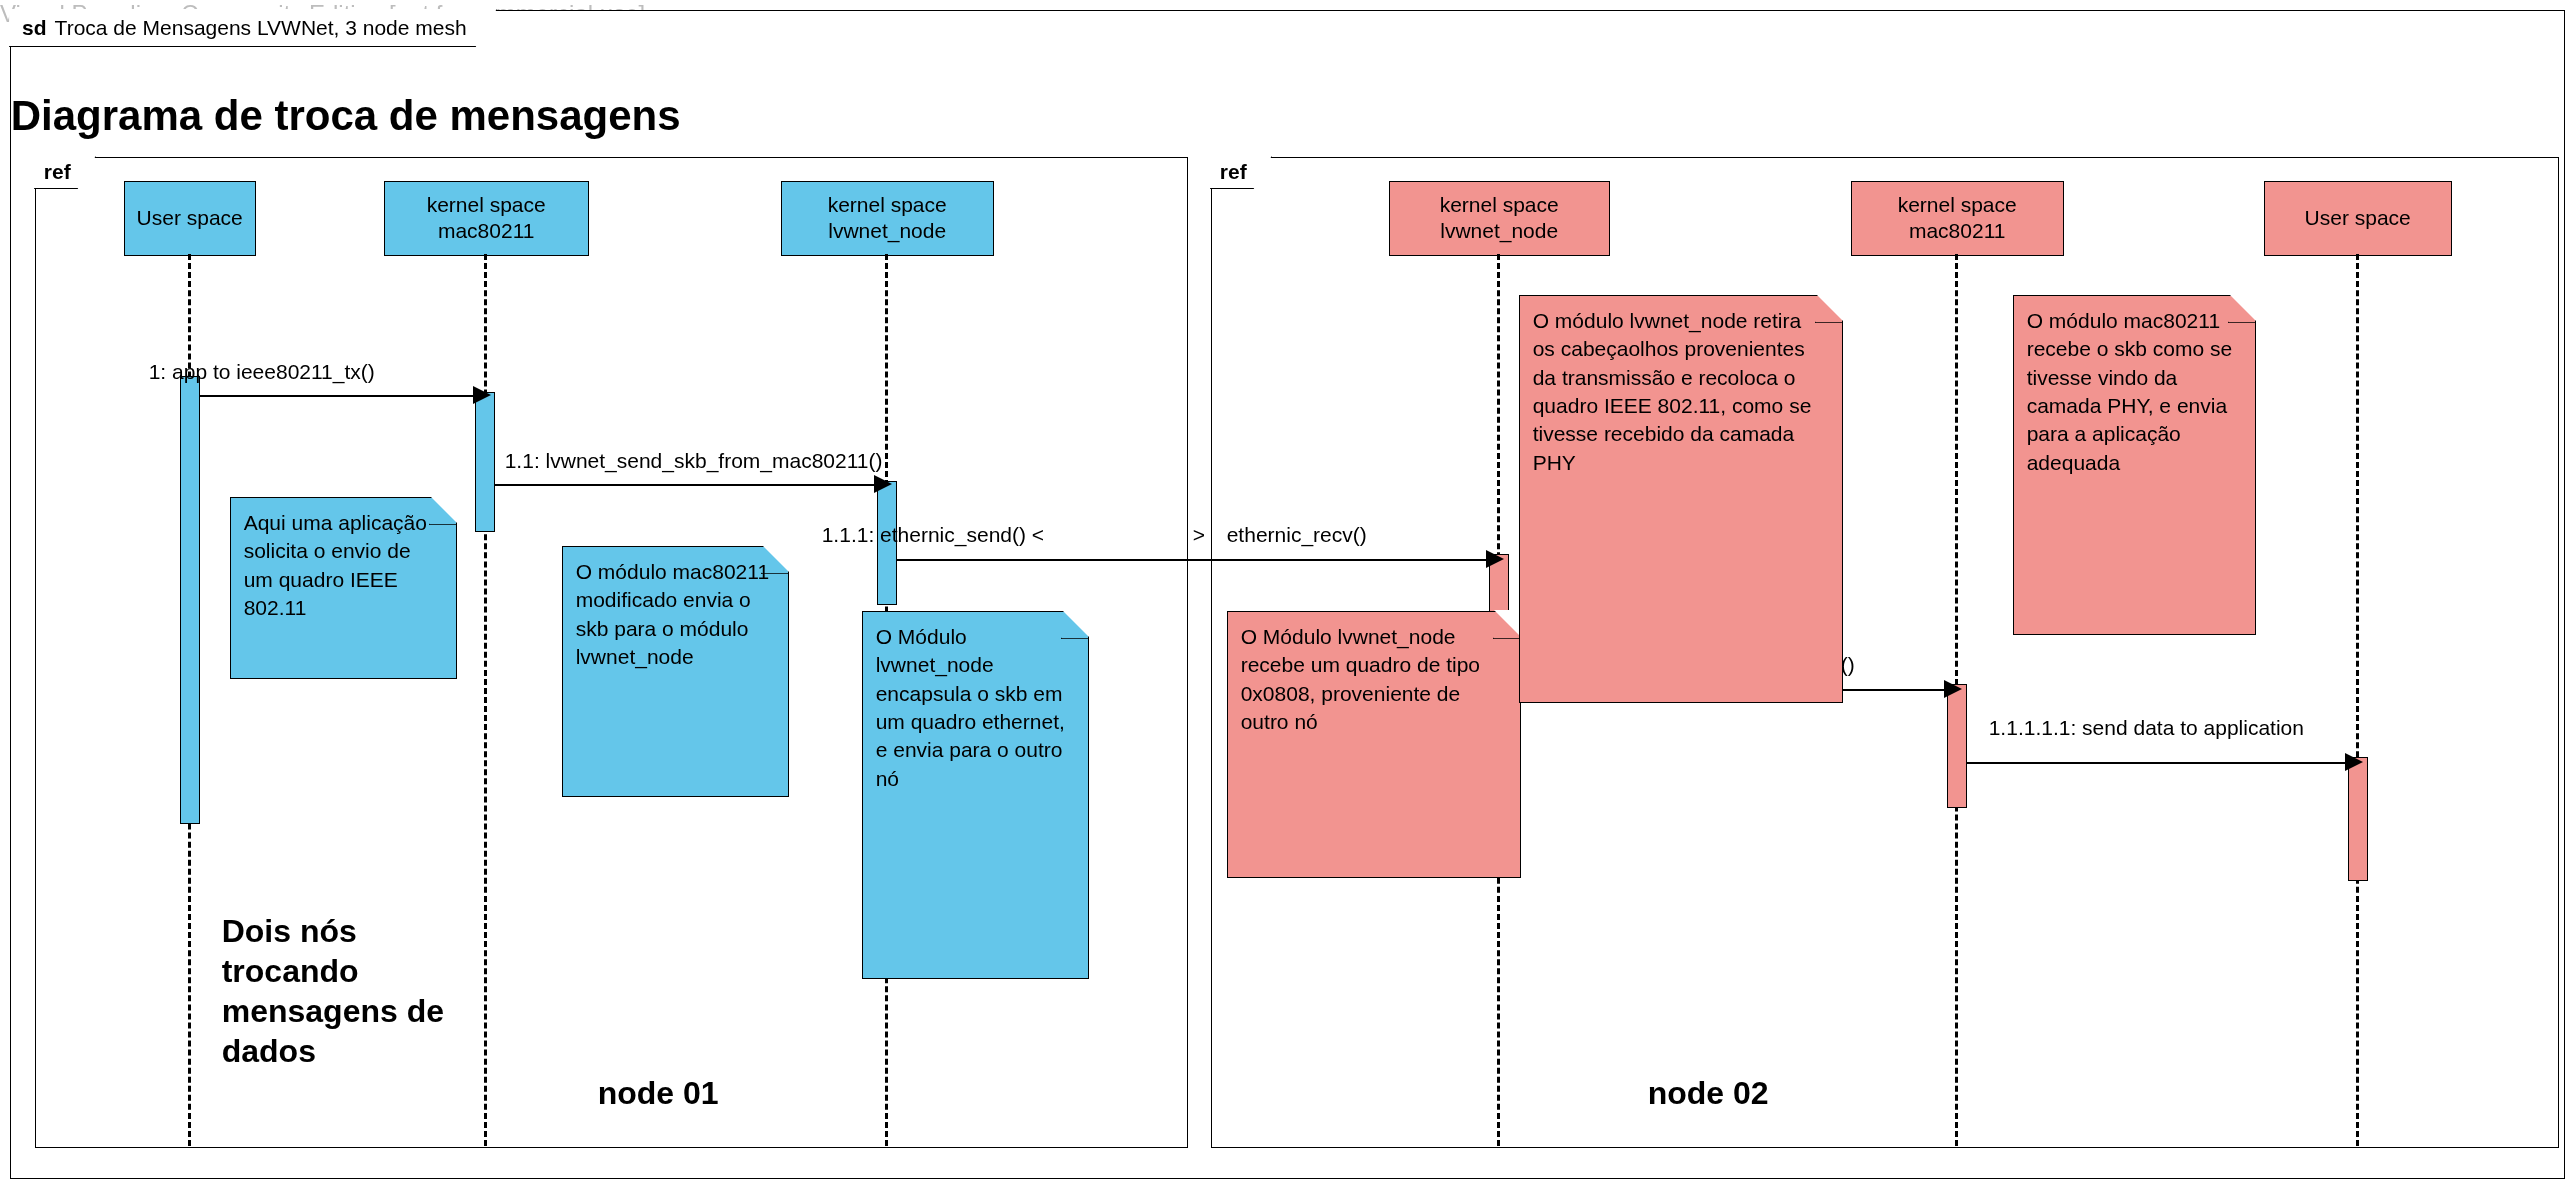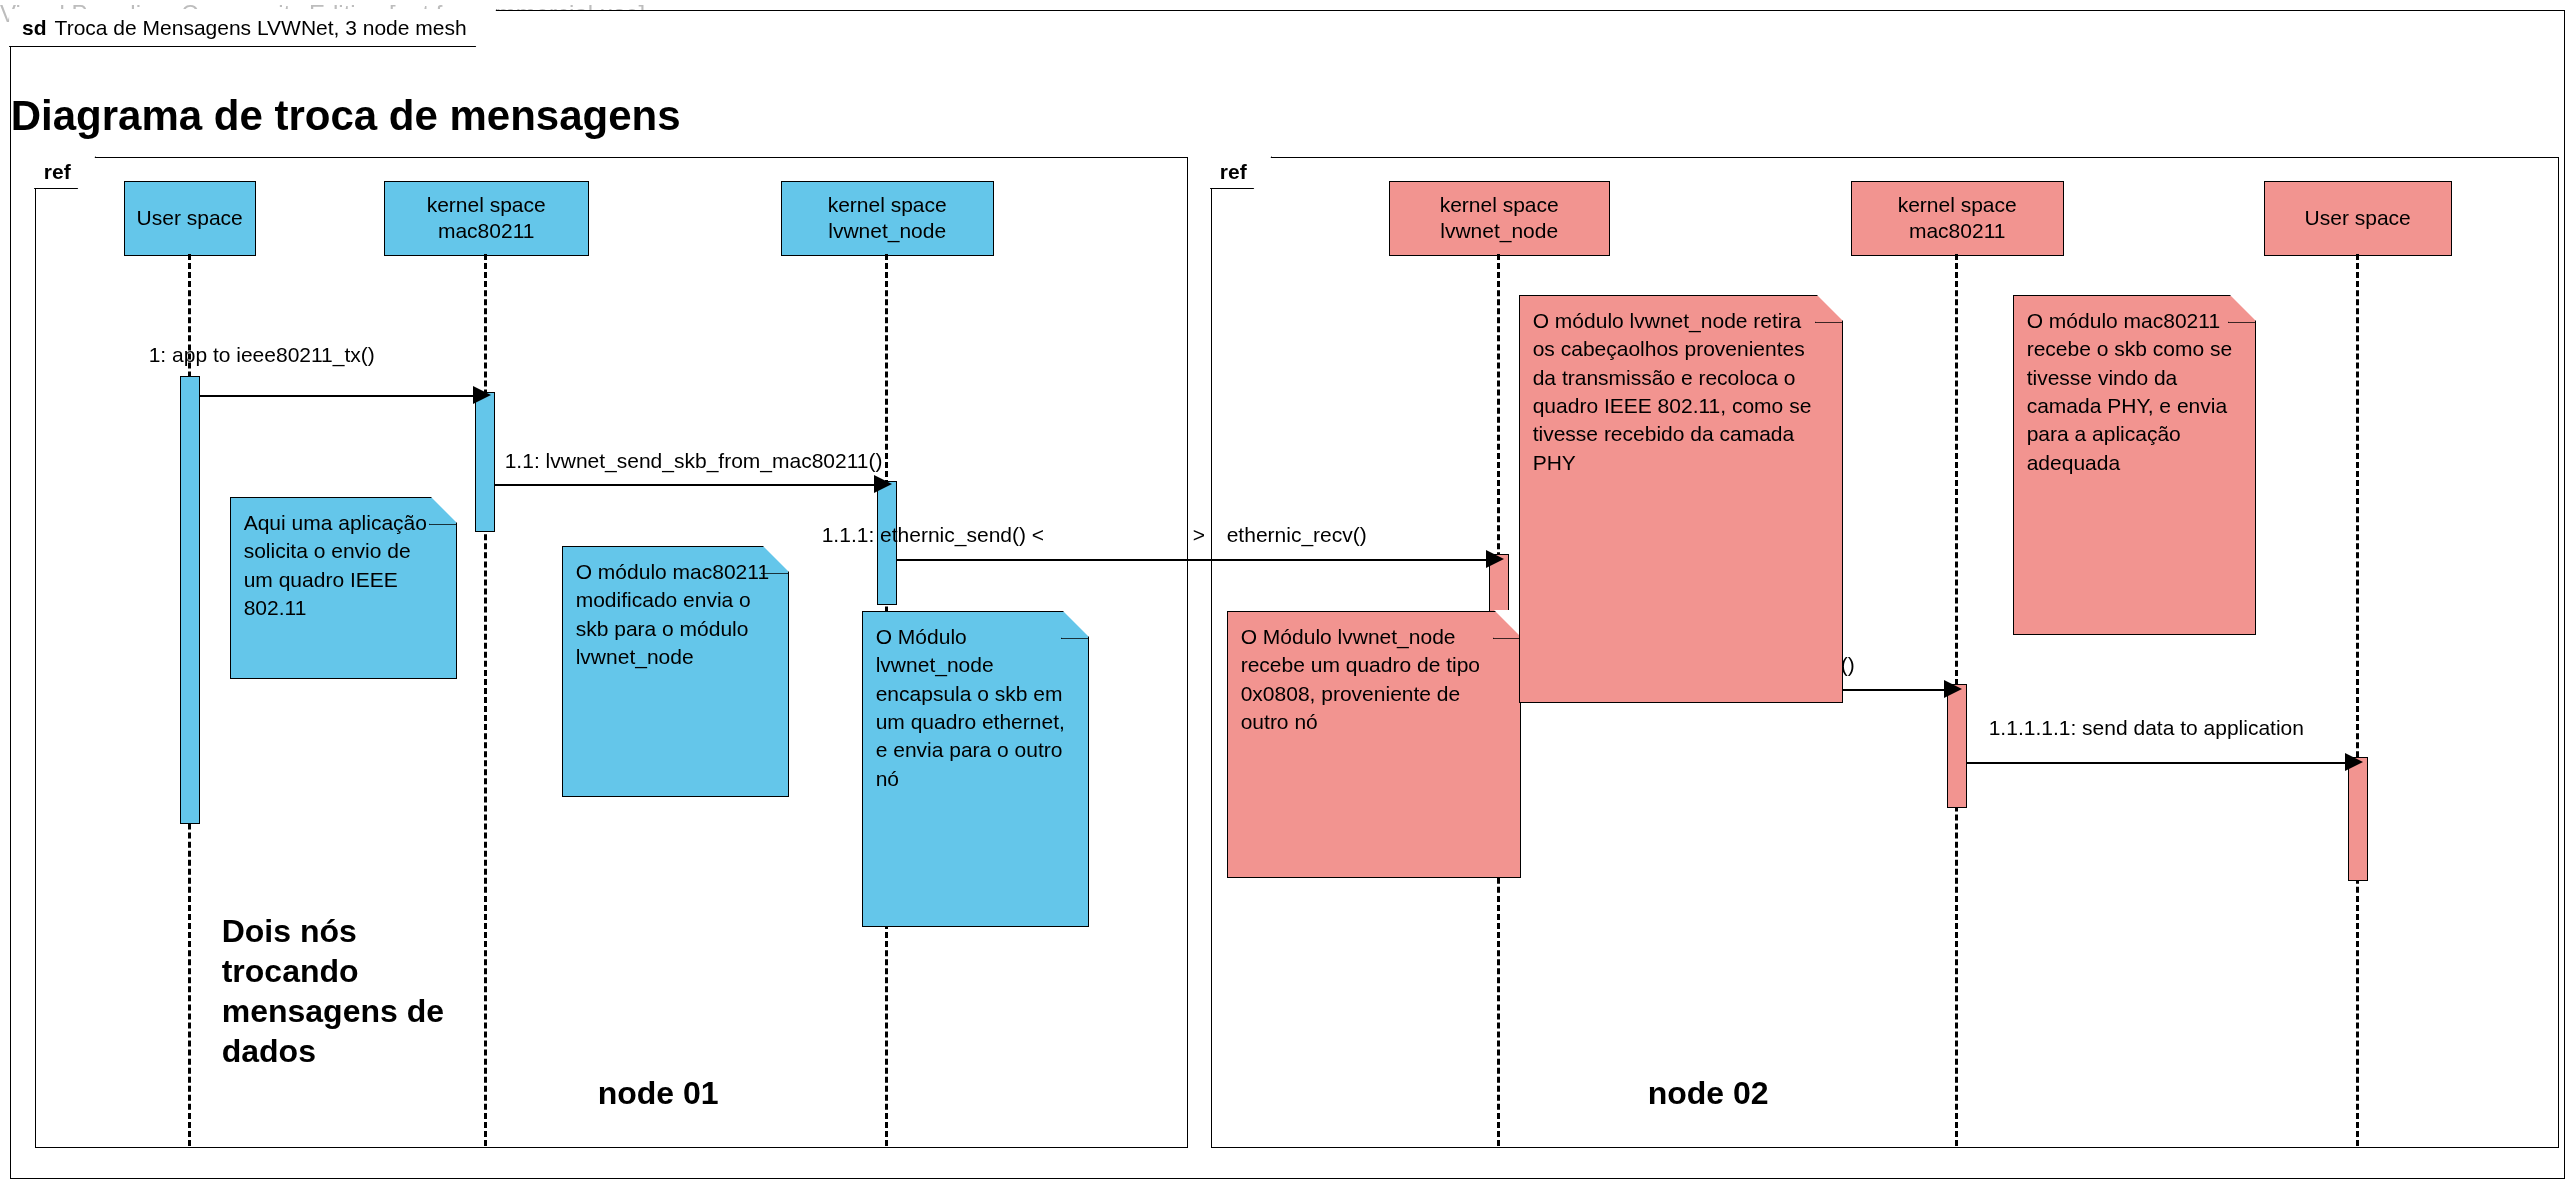--- a/index.html
+++ b/index.html
@@ -79,21 +79,21 @@
 
     <div class="act blue" style="left:169px;top:365px;height:446px;"></div>
     <div class="act blue" style="left:464px;top:381px;height:138px;"></div>
     <div class="act blue" style="left:866px;top:470px;height:122px;"></div>
     <div class="act pink" style="left:1478px;top:543px;height:178px;"></div>
     <div class="act pink" style="left:1936px;top:673px;height:122px;"></div>
     <div class="act pink" style="left:2337px;top:746px;height:122px;"></div>
 
     <div class="msg" style="left:188px;top:384px;width:276px;"></div>
     <div class="arrowhead-r" style="left:462px;top:375px;"></div>
-    <div class="msg-label" style="left:138px;top:332px;">1: app to ieee80211_tx()</div>
+    <div class="msg-label" style="left:138px;top:349px;">1: app to ieee80211_tx()</div>
 
     <div class="msg" style="left:484px;top:473px;width:381px;"></div>
     <div class="arrowhead-r" style="left:863px;top:464px;"></div>
     <div class="msg-label" style="left:494px;top:438px;">1.1: lvwnet_send_skb_from_mac80211()</div>
 
     <div class="msg" style="left:885px;top:548px;width:592px;"></div>
     <div class="arrowhead-r" style="left:1475px;top:539px;"></div>
     <div class="msg-label" style="left:811px;top:512px;">1.1.1: ethernic_send()  &lt;</div>
     <div class="msg-label midgap" style="left:1182px;top:512px;">&gt;</div>
     <div class="msg-label" style="left:1216px;top:512px;">ethernic_recv()</div>
@@ -107,21 +107,21 @@
     <div class="msg-label" style="left:1978px;top:705px;text-align:right;">1.1.1.1.1: send data to application</div>
 
     <div class="note blue" style="left:219px;top:486px;width:227px;height:182px;">
       <span>Aqui uma aplicação solicita o envio de um quadro IEEE 802.11</span>
       <div class="ear"></div>
     </div>
     <div class="note blue" style="left:551px;top:535px;width:227px;height:251px;">
       <span>O módulo mac80211 modificado envia o skb para o módulo lvwnet_node</span>
       <div class="ear"></div>
     </div>
-    <div class="note blue" style="left:851px;top:600px;width:227px;height:316px;">
+    <div class="note blue" style="left:851px;top:600px;width:227px;height:368px;">
       <span>O Módulo lvwnet_node  encapsula o skb em um quadro ethernet, e envia para o outro nó</span>
       <div class="ear"></div>
     </div>
 
     <div class="note pink" style="left:1216px;top:600px;width:294px;height:267px;">
       <span>O Módulo lvwnet_node recebe um quadro de tipo 0x0808, proveniente de outro nó</span>
       <div class="ear"></div>
     </div>
     <div class="note pink" style="left:1508px;top:284px;width:324px;height:408px;">
       <span>O módulo lvwnet_node retira os cabeçaolhos provenientes da transmissão e recoloca o quadro IEEE 802.11, como se tivesse recebido da camada PHY</span>

